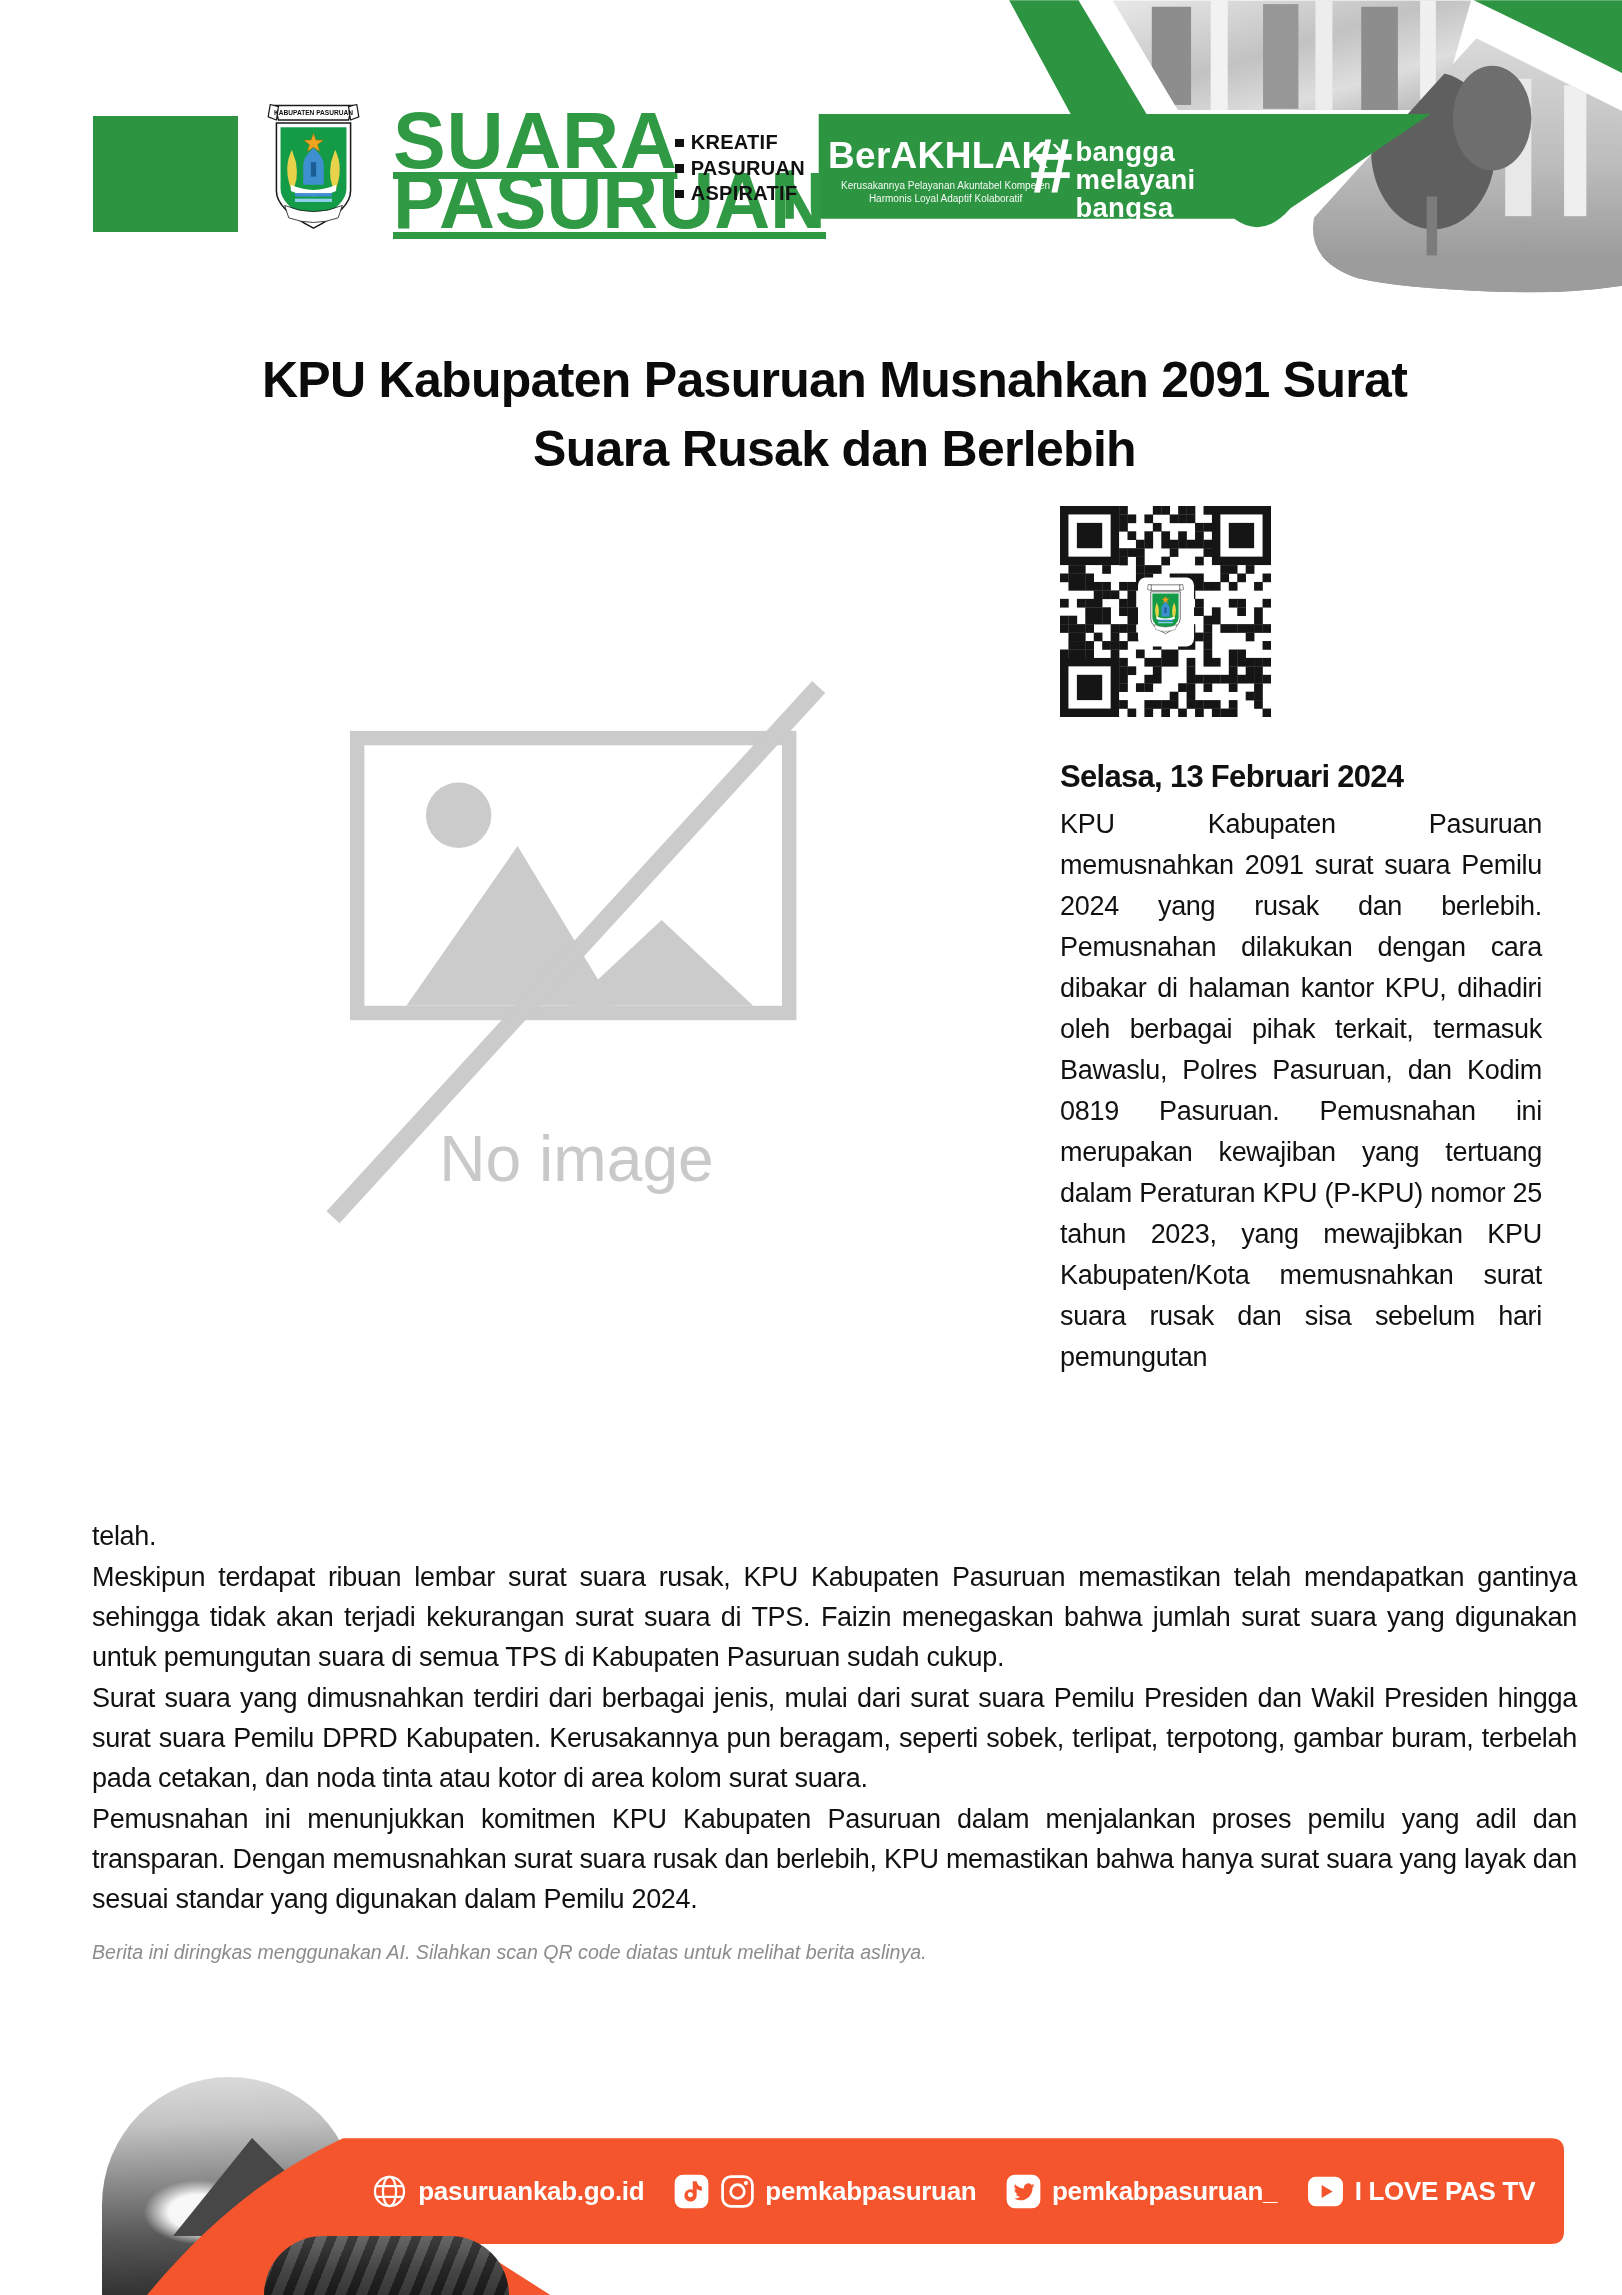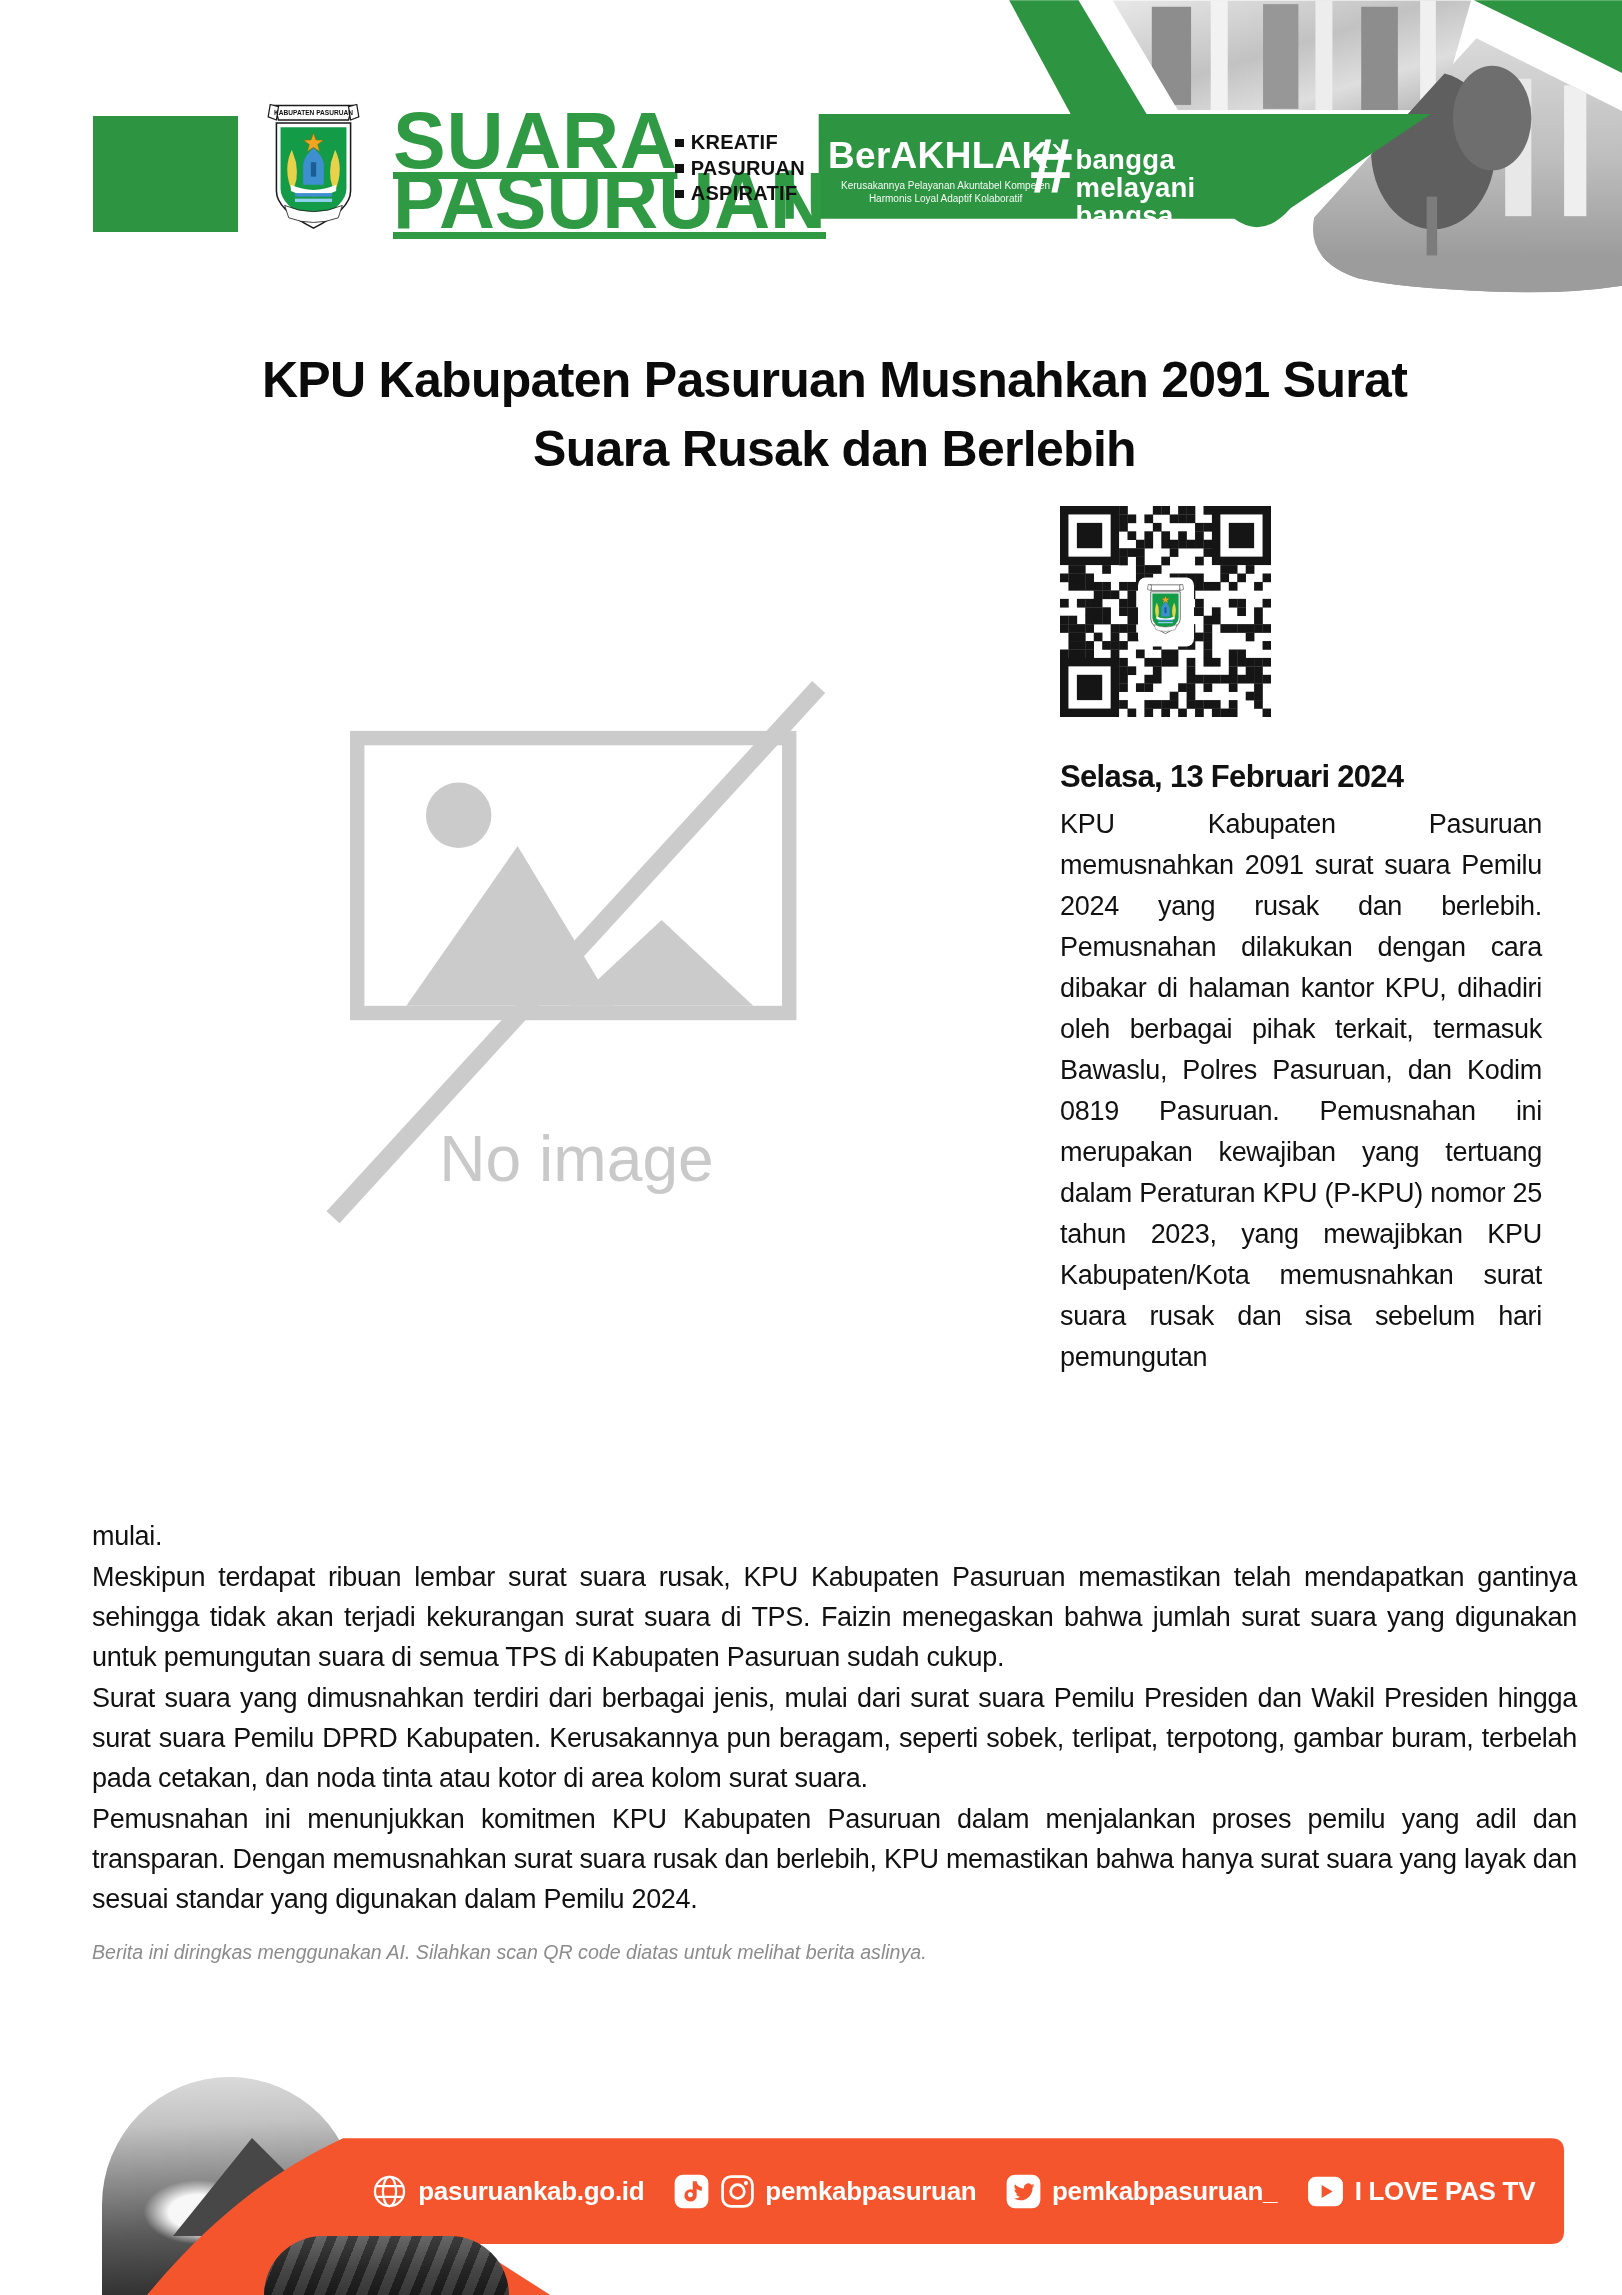--- a/index.html
+++ b/index.html
@@ -16,21 +16,21 @@
   .tagline{position:absolute;left:675px;top:130px;}
   .tagline .trow{display:flex;align-items:center;height:25.5px;}
   .tagline .bullet{width:8.5px;height:8.5px;background:#111;margin-right:7.2px;}
   .tagline .tlabel{font-size:20px;font-weight:700;letter-spacing:0.3px;color:#111;}
   .band-text{position:absolute;left:828px;top:137px;color:#fff;text-align:center;}
   .berakhlak-title{font-size:37px;font-weight:800;letter-spacing:0.3px;line-height:38px;}
   .berakhlak-title .chev{font-weight:400;font-size:35px;display:inline-block;transform:translateY(-7.9px);margin-left:2.6px;}
   .berakhlak-subs{margin-top:5.2px;font-size:10px;line-height:12.4px;opacity:.95;}
   .hashtag{position:absolute;left:1030px;top:128px;display:flex;color:#fff;}
   .hashtag .hash{font-size:77px;font-weight:800;line-height:77px;}
-  .hashtag .words{margin-left:2.6px;margin-top:18px;}
+  .hashtag .words{margin-left:2.6px;margin-top:10px;}
   .hashtag .words div{font-size:27.5px;font-weight:800;line-height:28px;letter-spacing:0.3px;}
   
   .main{position:absolute;left:0;top:308px;width:1623px;padding:0 46px 0 92px;box-sizing:border-box;}
   h1.title{margin:38px auto 0;max-width:1348px;text-align:center;font-size:50px;line-height:1.38;
            font-weight:700;letter-spacing:-0.7px;color:#0b0b0b;}
   .media-row{display:flex;margin-top:22px;min-height:982px;}
   .col-left{width:968px;flex:0 0 968px;}
   .noimage{display:block;margin:147px auto 0;}
   .col-right{width:482px;flex:0 0 482px;}
   .qr{position:relative;width:211px;height:211px;}
@@ -452,21 +452,21 @@
                 <use href="#emblem-sym"></use>
               </svg>
           </div>
         </div>
         <div class="date">Selasa, 13 Februari 2024</div>
         <p class="lead">KPU Kabupaten Pasuruan memusnahkan 2091 surat suara Pemilu 2024 yang rusak dan berlebih. Pemusnahan dilakukan dengan cara dibakar di halaman kantor KPU, dihadiri oleh berbagai pihak terkait, termasuk Bawaslu, Polres Pasuruan, dan Kodim 0819 Pasuruan. Pemusnahan ini merupakan kewajiban yang tertuang dalam Peraturan KPU (P-KPU) nomor 25 tahun 2023, yang mewajibkan KPU Kabupaten/Kota memusnahkan surat suara rusak dan sisa sebelum hari pemungutan</p>
       </div>
     </div>
 
     <div class="wide">
-      <p>mulai.</p>
+      <p>telah.</p>
       <p>Meskipun terdapat ribuan lembar surat suara rusak, KPU Kabupaten Pasuruan memastikan telah mendapatkan gantinya sehingga tidak akan terjadi kekurangan surat suara di TPS. Faizin menegaskan bahwa jumlah surat suara yang digunakan untuk pemungutan suara di semua TPS di Kabupaten Pasuruan sudah cukup.</p>
       <p>Surat suara yang dimusnahkan terdiri dari berbagai jenis, mulai dari surat suara Pemilu Presiden dan Wakil Presiden hingga surat suara Pemilu DPRD Kabupaten. Kerusakannya pun beragam, seperti sobek, terlipat, terpotong, gambar buram, terbelah pada cetakan, dan noda tinta atau kotor di area kolom surat suara.</p>
       <p>Pemusnahan ini menunjukkan komitmen KPU Kabupaten Pasuruan dalam menjalankan proses pemilu yang adil dan transparan. Dengan memusnahkan surat suara rusak dan berlebih, KPU memastikan bahwa hanya surat suara yang layak dan sesuai standar yang digunakan dalam Pemilu 2024.</p>
     </div>
 
     <div class="footnote">Berita ini diringkas menggunakan AI. Silahkan scan QR code diatas untuk melihat berita aslinya.</div>
   </div>
 
   <div class="footer">
     <div class="bromo">

